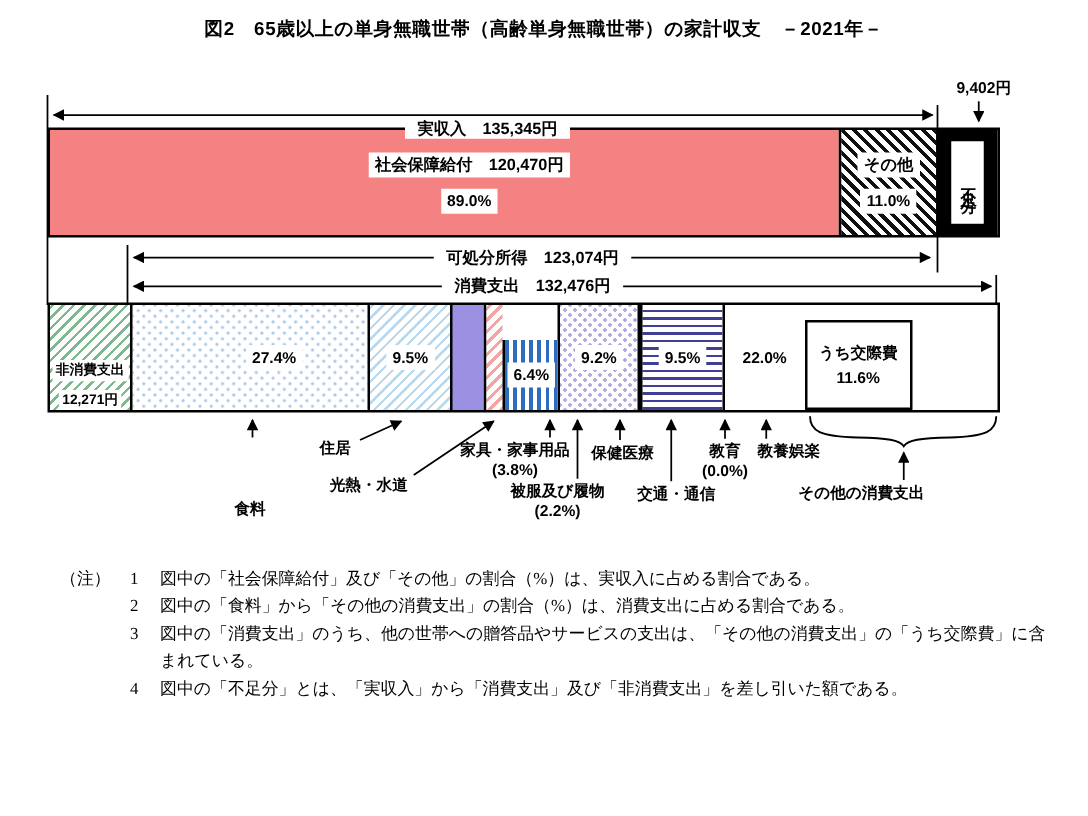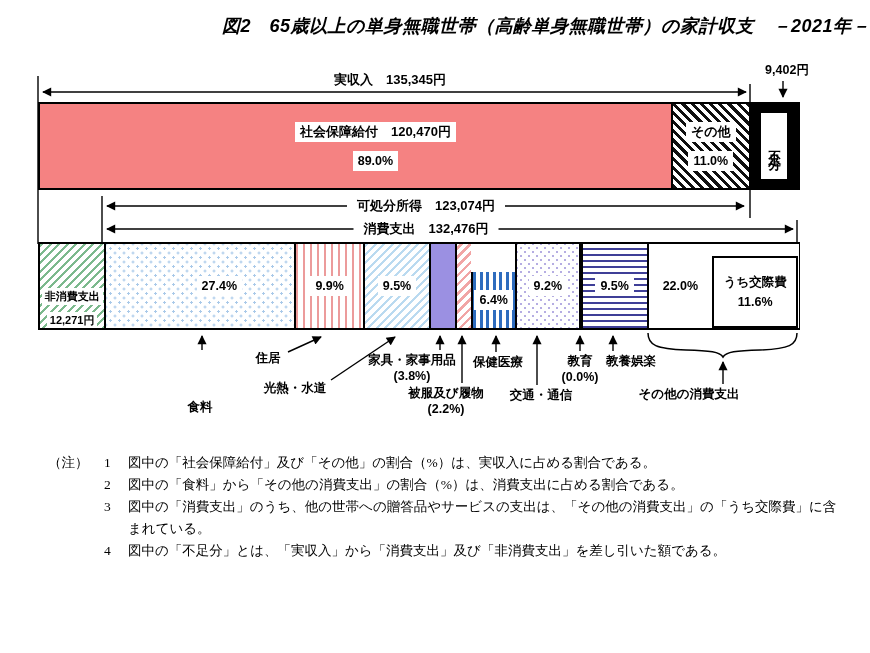--- a/index.html
+++ b/index.html
@@ -1,20 +1,20 @@
 <!DOCTYPE html>
 <html><head>
 <meta charset="utf-8">
 <style>
   html,body{margin:0;padding:0;background:#fff;}
   body{width:870px;height:653px;position:relative;overflow:hidden;
        font-family:"Liberation Sans","DejaVu Sans",sans-serif;color:#000;}
   .abs{position:absolute;}
   
-  #title{top:14px;left:0;width:870px;text-align:right;font-size:18px;font-weight:bold;letter-spacing:.5px;font-style:italic;}
+  #title{top:14px;left:0;width:870px;text-align:center;font-size:15px;font-weight:bold;letter-spacing:.5px;}
   
   .bar{left:38px;width:762px;height:88px;border:2px solid #000;box-sizing:border-box;
        display:flex;flex-wrap:nowrap;z-index:0;}
   #income-bar{top:102px;}
   #expense-bar{top:242px;}
   .seg{flex:0 0 auto;box-sizing:border-box;position:relative;display:flex;
        flex-direction:column;align-items:center;justify-content:center;overflow:hidden;}
   .seg + .seg{border-left:2px solid #000;}
   .seg-edu{min-width:2px;background:#fff;}
   
@@ -93,23 +93,20 @@
 <div class="abs bar" id="expense-bar">
   <div class="seg pat-green" style="width: 8.478%;">
     <div class="stack" style="gap:7px;margin-top:44px;">
       <span class="chip small">非消費支出</span>
       <span class="chip small">12,271円</span>
     </div>
   </div>
   <div class="seg pat-dot-blue" style="width: 25.077%; padding-left: 38px;">
     <span class="chip">27.4%</span>
   </div>
-  <div class="seg pat-vstripe-red" style="width: 9.061%;">
-    <span class="chip">9.9%</span>
-  </div>
   <div class="seg pat-diag-blue" style="width: 8.695%;">
     <span class="chip">9.5%</span>
   </div>
   <div class="seg pat-solid-purple" style="width: 3.478%;"></div>
   <div class="seg pat-diag-pink" style="width: 2.013%;"></div>
   <div class="seg pat-vstripe-blue" style="width: 5.857%;">
     <span class="chip">6.4%</span>
   </div>
   <div class="seg pat-dot-purple" style="width: 8.42%;">
     <span class="chip">9.2%</span>
@@ -120,21 +117,21 @@
   </div>
   <div class="seg pat-white" style="width: 20.135%; padding-left: 37px;">
     <span class="other-chip">22.0%</span>
     <div class="inner-box">
       <span>うち交際費</span>
       <span>11.6%</span>
     </div>
   </div>
 </div>
 
-<div class="abs arrow-label" style="left:390px;top:72px;">実収入　135,345円</div>
+<div class="abs arrow-label" style="left:390px;top:95px;">実収入　135,345円</div>
 <div class="abs arrow-label" style="left:426px;top:198px;">可処分所得　123,074円</div>
 <div class="abs arrow-label" style="left:426px;top:221px;">消費支出　132,476円</div>
 <div class="abs callout" style="left:787px;top:62px;">9,402円</div>
 
 <div class="abs callout" style="left:200px;top:351px;margin-top:48px;">食料</div>
 <div class="abs callout" style="left:268px;top:350px;">住居</div>
 <div class="abs callout" style="left:295px;top:380px;">光熱・水道</div>
 <div class="abs callout" style="left:412px;top:352px;">
   <span>家具・家事用品</span>
   <span>(3.8%)</span>

